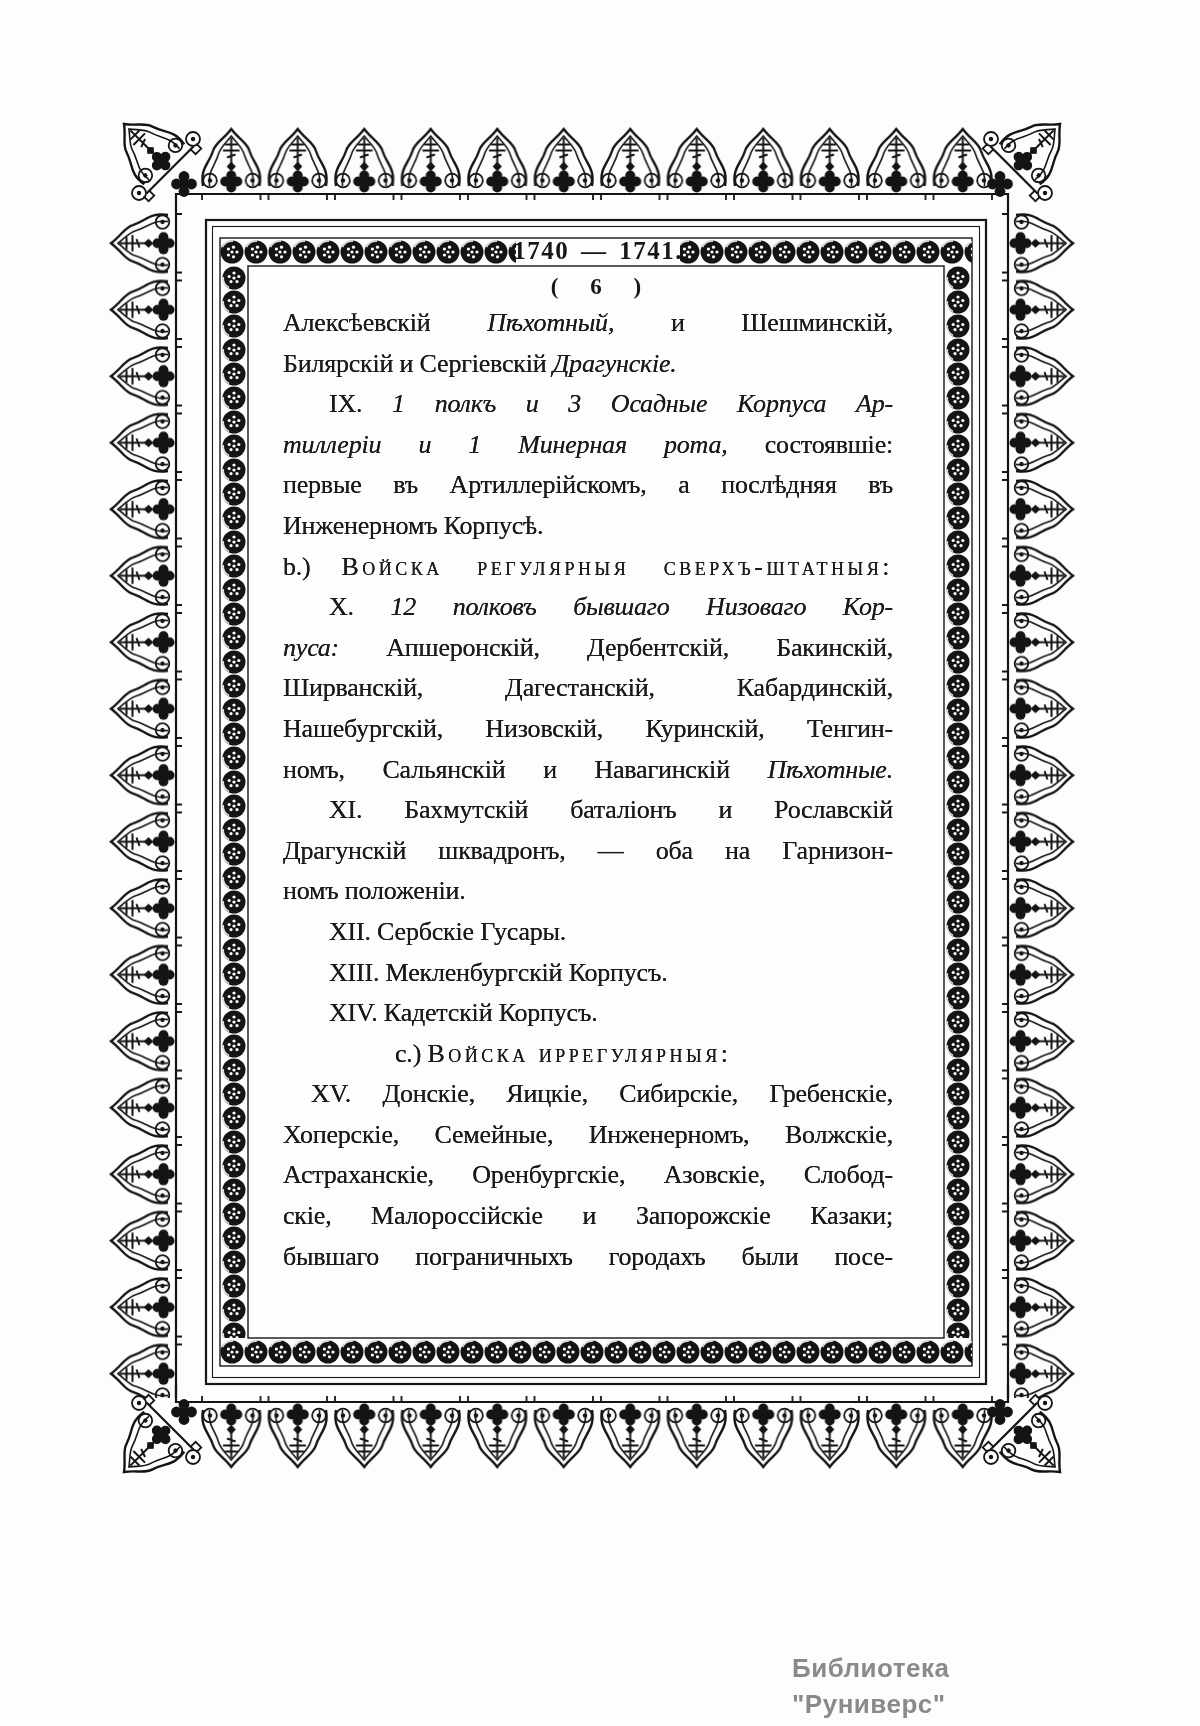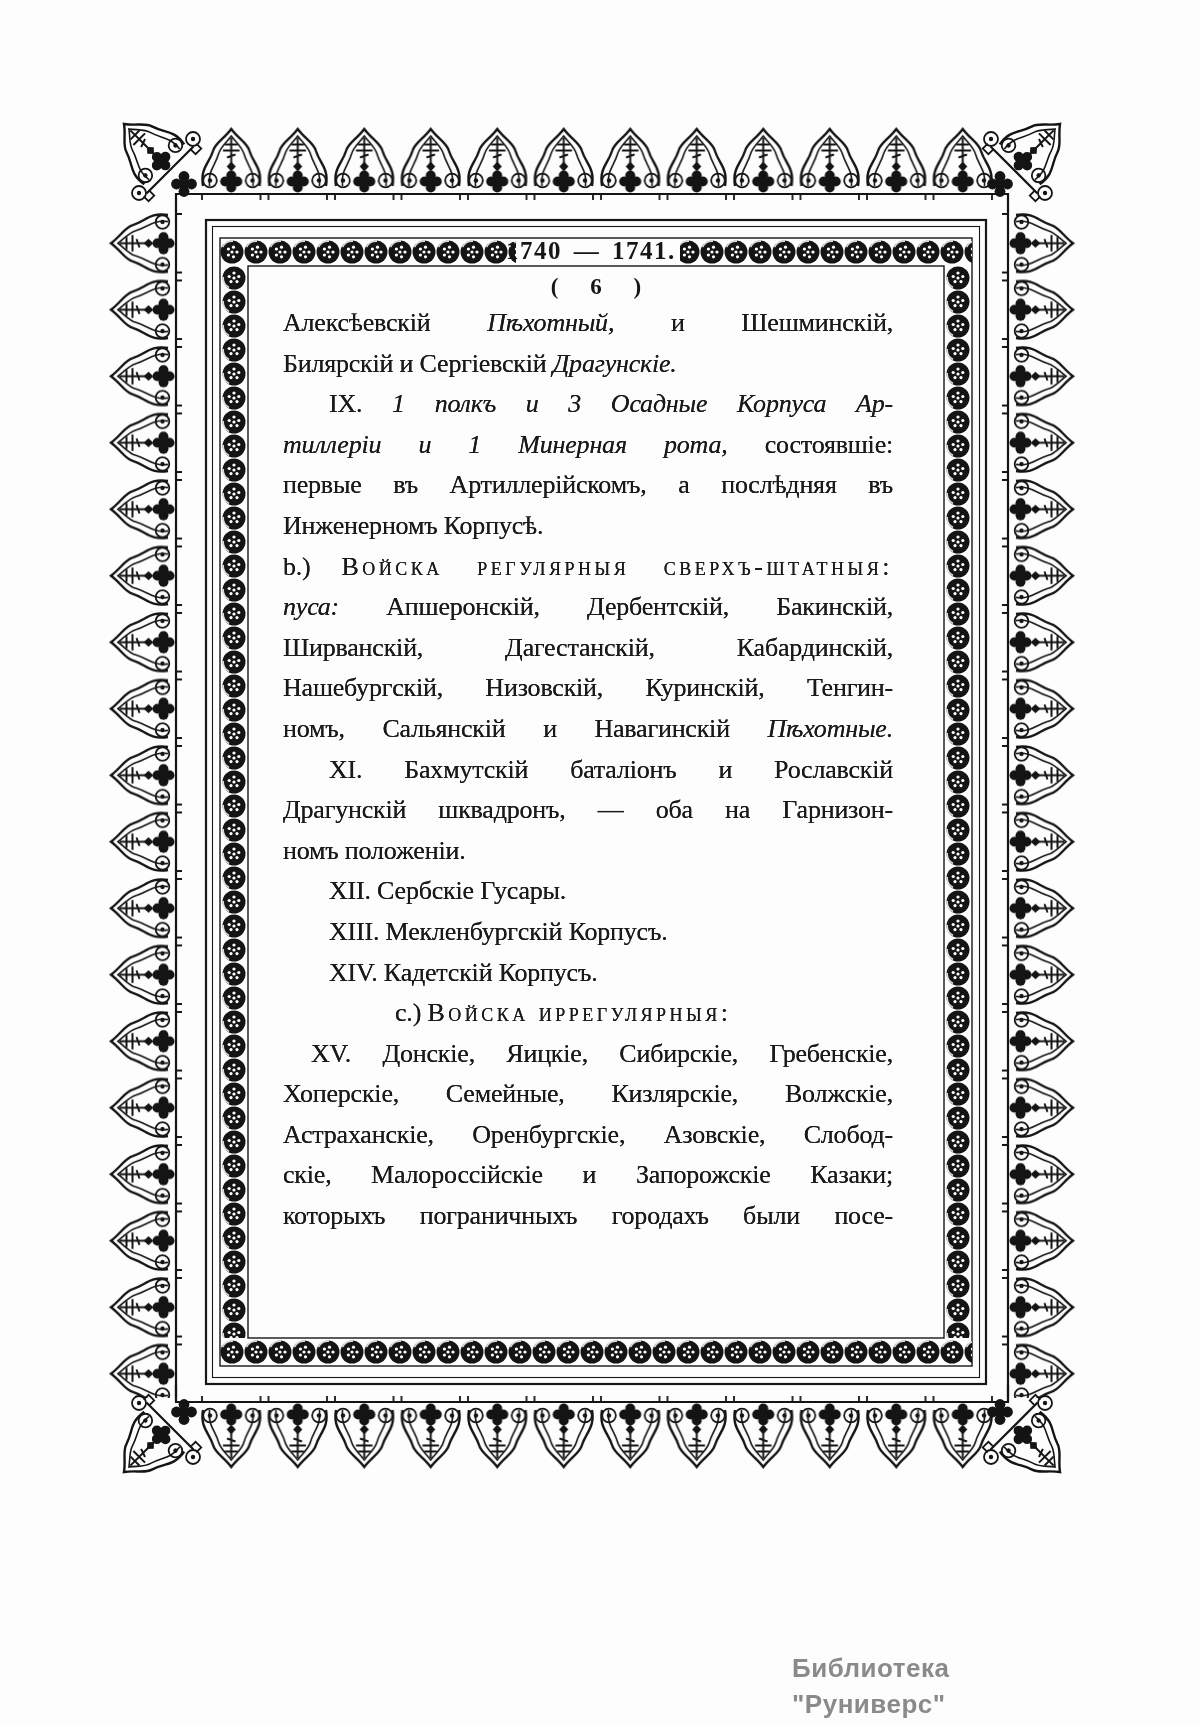--- a/index.html
+++ b/index.html
@@ -7,21 +7,21 @@
     position:relative;
     width:1200px;height:1726px;
     background:#fdfdfd;
     overflow:hidden;
     font-family:"Liberation Serif","DejaVu Serif",serif;
     color:#1a1a1a;
   }
   svg.deco{position:absolute;left:0;top:0;}
   .date-label{
     position:absolute;left:506px;top:235px;width:184px;height:32px;
-    line-height:32px;text-align:left;
+    line-height:32px;text-align:center;
     font-size:25px;font-weight:bold;letter-spacing:1.5px;word-spacing:4px;
     color:#161616;
   }
   .page-number{
     position:absolute;left:248px;top:272px;width:696px;height:30px;
     line-height:30px;text-align:center;
     font-size:23px;font-weight:bold;word-spacing:26px;color:#161616;
   }
   .content{
     position:absolute;left:283px;top:303px;width:610px;
@@ -173,33 +173,34 @@
   <div class="page-number">( 6 )</div>
 
   <div class="content">
       <div class="line j"><span>Алексѣевскій </span><span class="it">Пѣхотный,</span><span> и Шешминскій,</span></div>
       <div class="line end"><span>Билярскій и Сергіевскій </span><span class="it">Драгунскіе.</span></div>
       <div class="line j ind"><span>IX. </span><span class="it">1 полкъ и 3 Осадные Корпуса Ар-</span></div>
       <div class="line j"><span class="it">тиллеріи и 1 Минерная рота,</span><span> состоявшіе:</span></div>
       <div class="line j"><span>первые въ Артиллерійскомъ, а послѣдняя въ</span></div>
       <div class="line end"><span>Инженерномъ Корпусѣ.</span></div>
       <div class="line j"><span>b.) </span><span class="sc">Войска регулярныя сверхъ-штатныя:</span></div>
+      <div class="line j ind"><span>X. </span><span class="it">12 полковъ бывшаго Низоваго Кор-</span></div>
       <div class="line j"><span class="it">пуса: </span><span>Апшеронскій, Дербентскій, Бакинскій,</span></div>
       <div class="line j"><span>Ширванскій, Дагестанскій, Кабардинскій,</span></div>
       <div class="line j"><span>Нашебургскій, Низовскій, Куринскій, Тенгин-</span></div>
       <div class="line j"><span>номъ, Сальянскій и Навагинскій </span><span class="it">Пѣхотные.</span></div>
       <div class="line j ind"><span>XI. Бахмутскій баталіонъ и Рославскій</span></div>
       <div class="line j"><span>Драгунскій шквадронъ, — оба на Гарнизон-</span></div>
       <div class="line end"><span>номъ положеніи.</span></div>
       <div class="line end ind"><span>XII. Сербскіе Гусары.</span></div>
       <div class="line end ind"><span>XIII. Мекленбургскій Корпусъ.</span></div>
       <div class="line end ind"><span>XIV. Кадетскій Корпусъ.</span></div>
       <div class="line end ind2"><span>c.) </span><span class="sc">Войска иррегулярныя:</span></div>
       <div class="line j indxv"><span>XV. Донскіе, Яицкіе, Сибирскіе, Гребенскіе,</span></div>
-      <div class="line j"><span>Хоперскіе, Семейные, Кизлярскіе, Волжскіе,</span></div>
+      <div class="line j"><span>Хоперскіе, Семейные, Инженерномъ, Волжскіе,</span></div>
       <div class="line j"><span>Астраханскіе, Оренбургскіе, Азовскіе, Слобод-</span></div>
       <div class="line j"><span>скіе, Малороссійскіе и Запорожскіе Казаки;</span></div>
-      <div class="line j"><span>которыхъ пограничныхъ городахъ были посе-</span></div>
+      <div class="line j"><span>бывшаго пограничныхъ городахъ были посе-</span></div>
     </div>
 
   <div class="watermark">Библиотека "Руниверс"</div>
 
 </div>
 
 </body></html>

